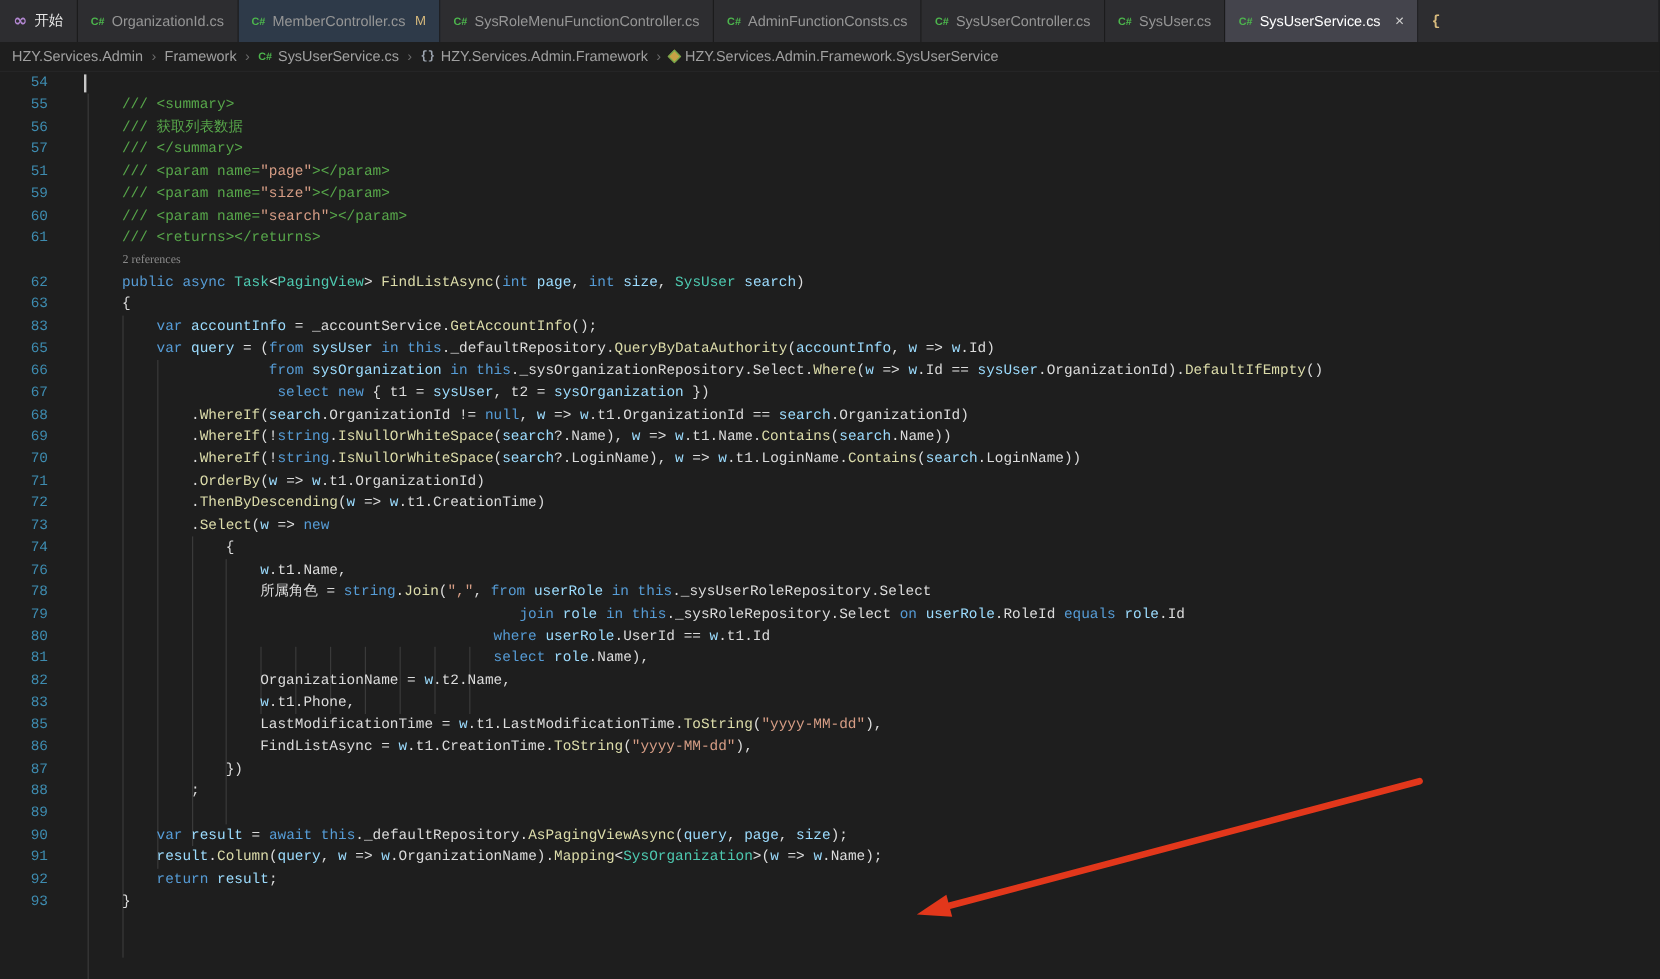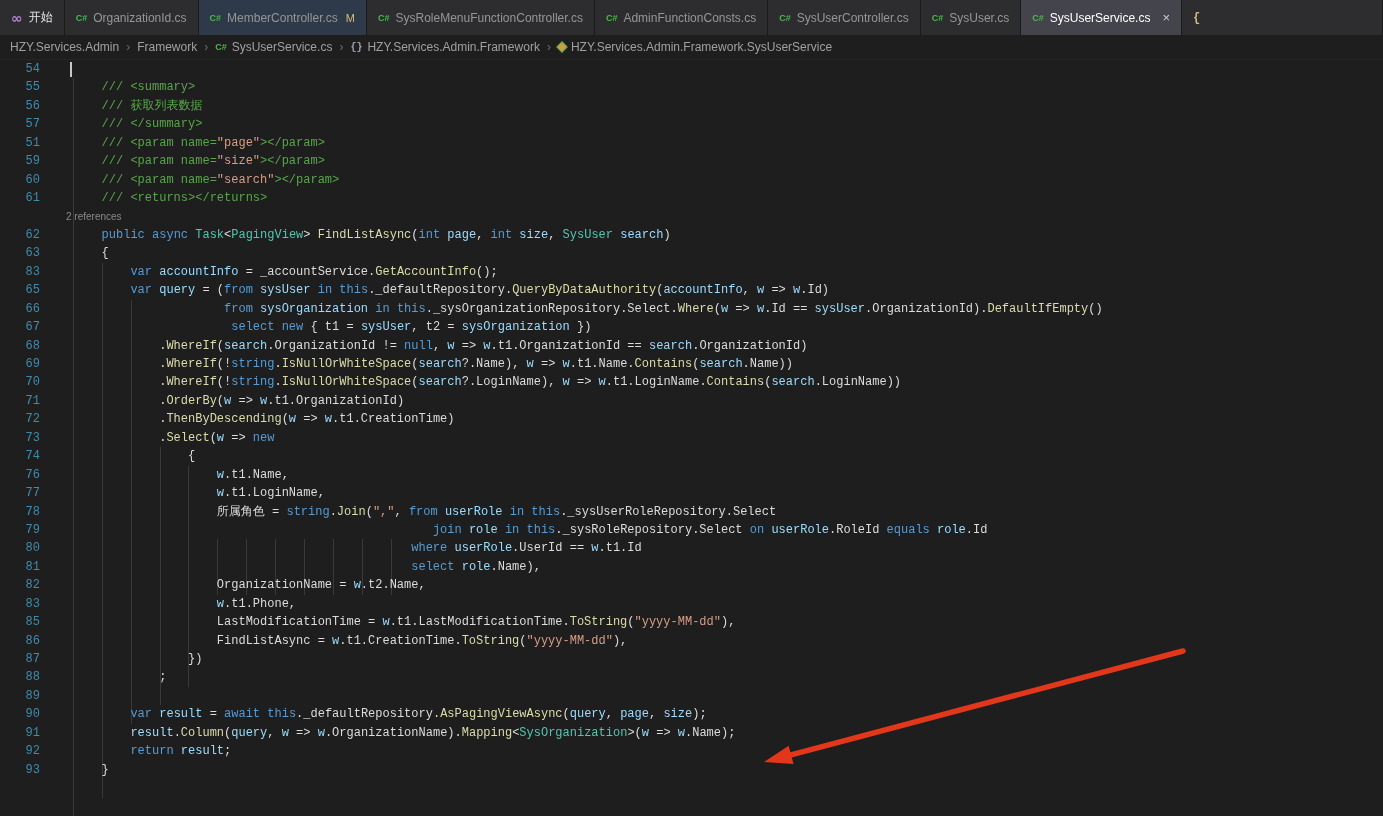--- a/index.html
+++ b/index.html
@@ -39,22 +39,22 @@
   .bicon.braces{color:#9DA5B0;font:bold 10px "Liberation Mono",monospace}
   .bicon.class{width:8px;height:8px;background:#C8A245;transform:rotate(45deg);display:inline-block;
        border:1px solid #6FA84C}
 
   
   #code{position:absolute;top:60px;left:0;width:1383px}
   .row{height:var(--rh);line-height:var(--rh);display:flex;white-space:pre;
        font-family:"Liberation Mono","DejaVu Sans Mono",monospace;font-size:12px}
   .ln{flex:0 0 44px;width:44px;text-align:right;padding-right:4px;color:var(--c-line-number)}
   .code{white-space:pre}
-  .lens{font-family:Liberation Sans, sans-serif;font-size:10px;color:var(--c-lens);
-       padding-left:66px;line-height:var(--rh)}
+  .lens{font-family:Liberation Serif, serif;font-size:10px;color:var(--c-lens);
+       padding-left:102px;line-height:var(--rh)}
   .tk-p{color:var(--c-plain)} .tk-k{color:var(--c-keyword)} .tk-t{color:var(--c-type)}
   .tk-m{color:var(--c-method)} .tk-s{color:var(--c-string)} .tk-c{color:var(--c-comment)}
   .tk-d{color:var(--c-docval)} .tk-v{color:var(--c-variable)}
 
   .guide{position:absolute;width:1px;background:var(--c-guide);z-index:0}
   #code{z-index:1}
   .caret{position:absolute;width:2px;height:15px;background:#C8C8C8;z-index:2}
   #arrow-svg{position:absolute;top:0;left:0;z-index:10;pointer-events:none}
 </style>
 </head>
@@ -140,21 +140,20 @@
     <div class="row"><span class="ln">66</span><span class="code"><span class="tk-p">                         </span><span class="tk-k">from</span><span class="tk-p"> </span><span class="tk-v">sysOrganization</span><span class="tk-p"> </span><span class="tk-k">in</span><span class="tk-p"> </span><span class="tk-k">this</span><span class="tk-p">._sysOrganizationRepository.Select.</span><span class="tk-m">Where</span><span class="tk-p">(</span><span class="tk-v">w</span><span class="tk-p"> =&gt; </span><span class="tk-v">w</span><span class="tk-p">.Id == </span><span class="tk-v">sysUser</span><span class="tk-p">.OrganizationId).</span><span class="tk-m">DefaultIfEmpty</span><span class="tk-p">()</span></span></div>
     <div class="row"><span class="ln">67</span><span class="code"><span class="tk-p">                          </span><span class="tk-k">select</span><span class="tk-p"> </span><span class="tk-k">new</span><span class="tk-p"> { t1 = </span><span class="tk-v">sysUser</span><span class="tk-p">, t2 = </span><span class="tk-v">sysOrganization</span><span class="tk-p"> })</span></span></div>
     <div class="row"><span class="ln">68</span><span class="code"><span class="tk-p">                .</span><span class="tk-m">WhereIf</span><span class="tk-p">(</span><span class="tk-v">search</span><span class="tk-p">.OrganizationId != </span><span class="tk-k">null</span><span class="tk-p">, </span><span class="tk-v">w</span><span class="tk-p"> =&gt; </span><span class="tk-v">w</span><span class="tk-p">.t1.OrganizationId == </span><span class="tk-v">search</span><span class="tk-p">.OrganizationId)</span></span></div>
     <div class="row"><span class="ln">69</span><span class="code"><span class="tk-p">                .</span><span class="tk-m">WhereIf</span><span class="tk-p">(!</span><span class="tk-k">string</span><span class="tk-p">.</span><span class="tk-m">IsNullOrWhiteSpace</span><span class="tk-p">(</span><span class="tk-v">search</span><span class="tk-p">?.Name), </span><span class="tk-v">w</span><span class="tk-p"> =&gt; </span><span class="tk-v">w</span><span class="tk-p">.t1.Name.</span><span class="tk-m">Contains</span><span class="tk-p">(</span><span class="tk-v">search</span><span class="tk-p">.Name))</span></span></div>
     <div class="row"><span class="ln">70</span><span class="code"><span class="tk-p">                .</span><span class="tk-m">WhereIf</span><span class="tk-p">(!</span><span class="tk-k">string</span><span class="tk-p">.</span><span class="tk-m">IsNullOrWhiteSpace</span><span class="tk-p">(</span><span class="tk-v">search</span><span class="tk-p">?.LoginName), </span><span class="tk-v">w</span><span class="tk-p"> =&gt; </span><span class="tk-v">w</span><span class="tk-p">.t1.LoginName.</span><span class="tk-m">Contains</span><span class="tk-p">(</span><span class="tk-v">search</span><span class="tk-p">.LoginName))</span></span></div>
     <div class="row"><span class="ln">71</span><span class="code"><span class="tk-p">                .</span><span class="tk-m">OrderBy</span><span class="tk-p">(</span><span class="tk-v">w</span><span class="tk-p"> =&gt; </span><span class="tk-v">w</span><span class="tk-p">.t1.OrganizationId)</span></span></div>
     <div class="row"><span class="ln">72</span><span class="code"><span class="tk-p">                .</span><span class="tk-m">ThenByDescending</span><span class="tk-p">(</span><span class="tk-v">w</span><span class="tk-p"> =&gt; </span><span class="tk-v">w</span><span class="tk-p">.t1.CreationTime)</span></span></div>
     <div class="row"><span class="ln">73</span><span class="code"><span class="tk-p">                .</span><span class="tk-m">Select</span><span class="tk-p">(</span><span class="tk-v">w</span><span class="tk-p"> =&gt; </span><span class="tk-k">new</span></span></div>
     <div class="row"><span class="ln">74</span><span class="code"><span class="tk-p">                    {</span></span></div>
     <div class="row"><span class="ln">76</span><span class="code"><span class="tk-p">                        </span><span class="tk-v">w</span><span class="tk-p">.t1.Name,</span></span></div>
-    <div class="row"><span class="ln">77</span><span class="code"><span class="tk-p">                        </span><span class="tk-v">w</span><span class="tk-p">.t1.LoginName,</span></span></div>
     <div class="row"><span class="ln">78</span><span class="code"><span class="tk-p">                        所属角色 = </span><span class="tk-k">string</span><span class="tk-p">.</span><span class="tk-m">Join</span><span class="tk-p">(</span><span class="tk-s">","</span><span class="tk-p">, </span><span class="tk-k">from</span><span class="tk-p"> </span><span class="tk-v">userRole</span><span class="tk-p"> </span><span class="tk-k">in</span><span class="tk-p"> </span><span class="tk-k">this</span><span class="tk-p">._sysUserRoleRepository.Select</span></span></div>
     <div class="row"><span class="ln">79</span><span class="code"><span class="tk-p">                                                      </span><span class="tk-k">join</span><span class="tk-p"> </span><span class="tk-v">role</span><span class="tk-p"> </span><span class="tk-k">in</span><span class="tk-p"> </span><span class="tk-k">this</span><span class="tk-p">._sysRoleRepository.Select </span><span class="tk-k">on</span><span class="tk-p"> </span><span class="tk-v">userRole</span><span class="tk-p">.RoleId </span><span class="tk-k">equals</span><span class="tk-p"> </span><span class="tk-v">role</span><span class="tk-p">.Id</span></span></div>
     <div class="row"><span class="ln">80</span><span class="code"><span class="tk-p">                                                   </span><span class="tk-k">where</span><span class="tk-p"> </span><span class="tk-v">userRole</span><span class="tk-p">.UserId == </span><span class="tk-v">w</span><span class="tk-p">.t1.Id</span></span></div>
     <div class="row"><span class="ln">81</span><span class="code"><span class="tk-p">                                                   </span><span class="tk-k">select</span><span class="tk-p"> </span><span class="tk-v">role</span><span class="tk-p">.Name),</span></span></div>
     <div class="row"><span class="ln">82</span><span class="code"><span class="tk-p">                        OrganizationName = </span><span class="tk-v">w</span><span class="tk-p">.t2.Name,</span></span></div>
     <div class="row"><span class="ln">83</span><span class="code"><span class="tk-p">                        </span><span class="tk-v">w</span><span class="tk-p">.t1.Phone,</span></span></div>
     <div class="row"><span class="ln">85</span><span class="code"><span class="tk-p">                        LastModificationTime = </span><span class="tk-v">w</span><span class="tk-p">.t1.LastModificationTime.</span><span class="tk-m">ToString</span><span class="tk-p">(</span><span class="tk-s">"yyyy-MM-dd"</span><span class="tk-p">),</span></span></div>
     <div class="row"><span class="ln">86</span><span class="code"><span class="tk-p">                        FindListAsync = </span><span class="tk-v">w</span><span class="tk-p">.t1.CreationTime.</span><span class="tk-m">ToString</span><span class="tk-p">(</span><span class="tk-s">"yyyy-MM-dd"</span><span class="tk-p">),</span></span></div>
     <div class="row"><span class="ln">87</span><span class="code"><span class="tk-p">                    })</span></span></div>
     <div class="row"><span class="ln">88</span><span class="code"><span class="tk-p">                ;</span></span></div>

